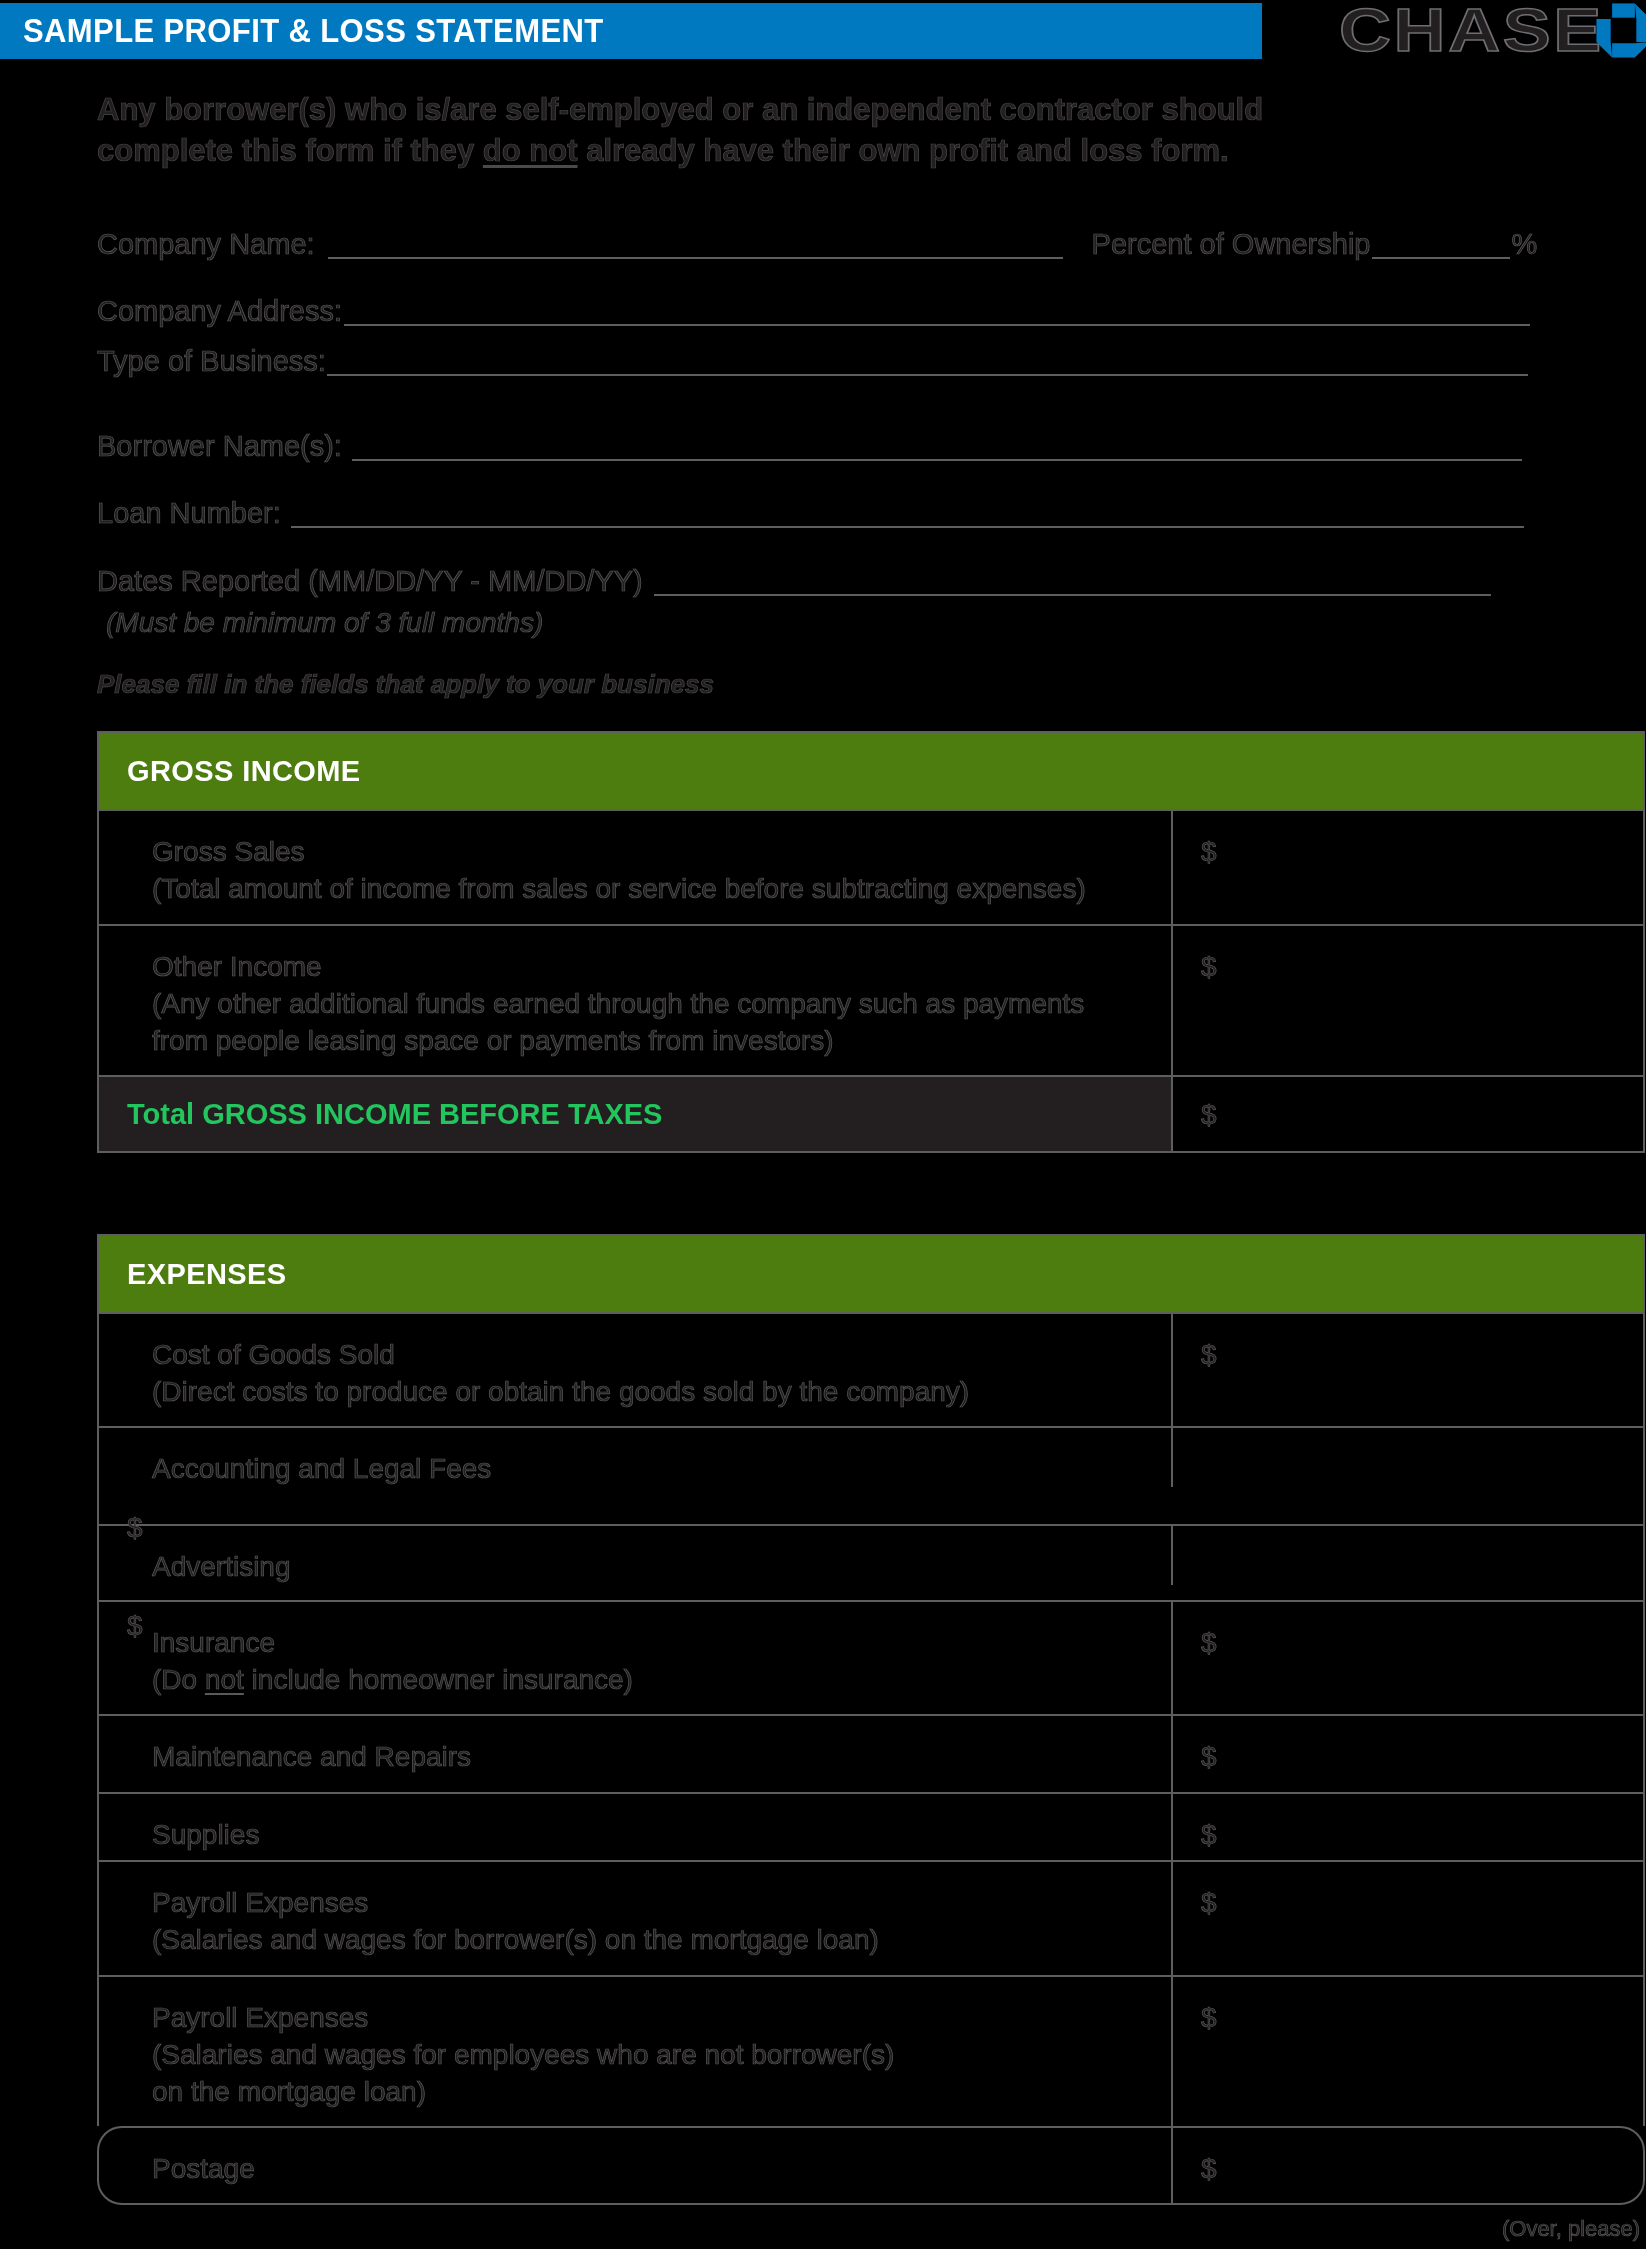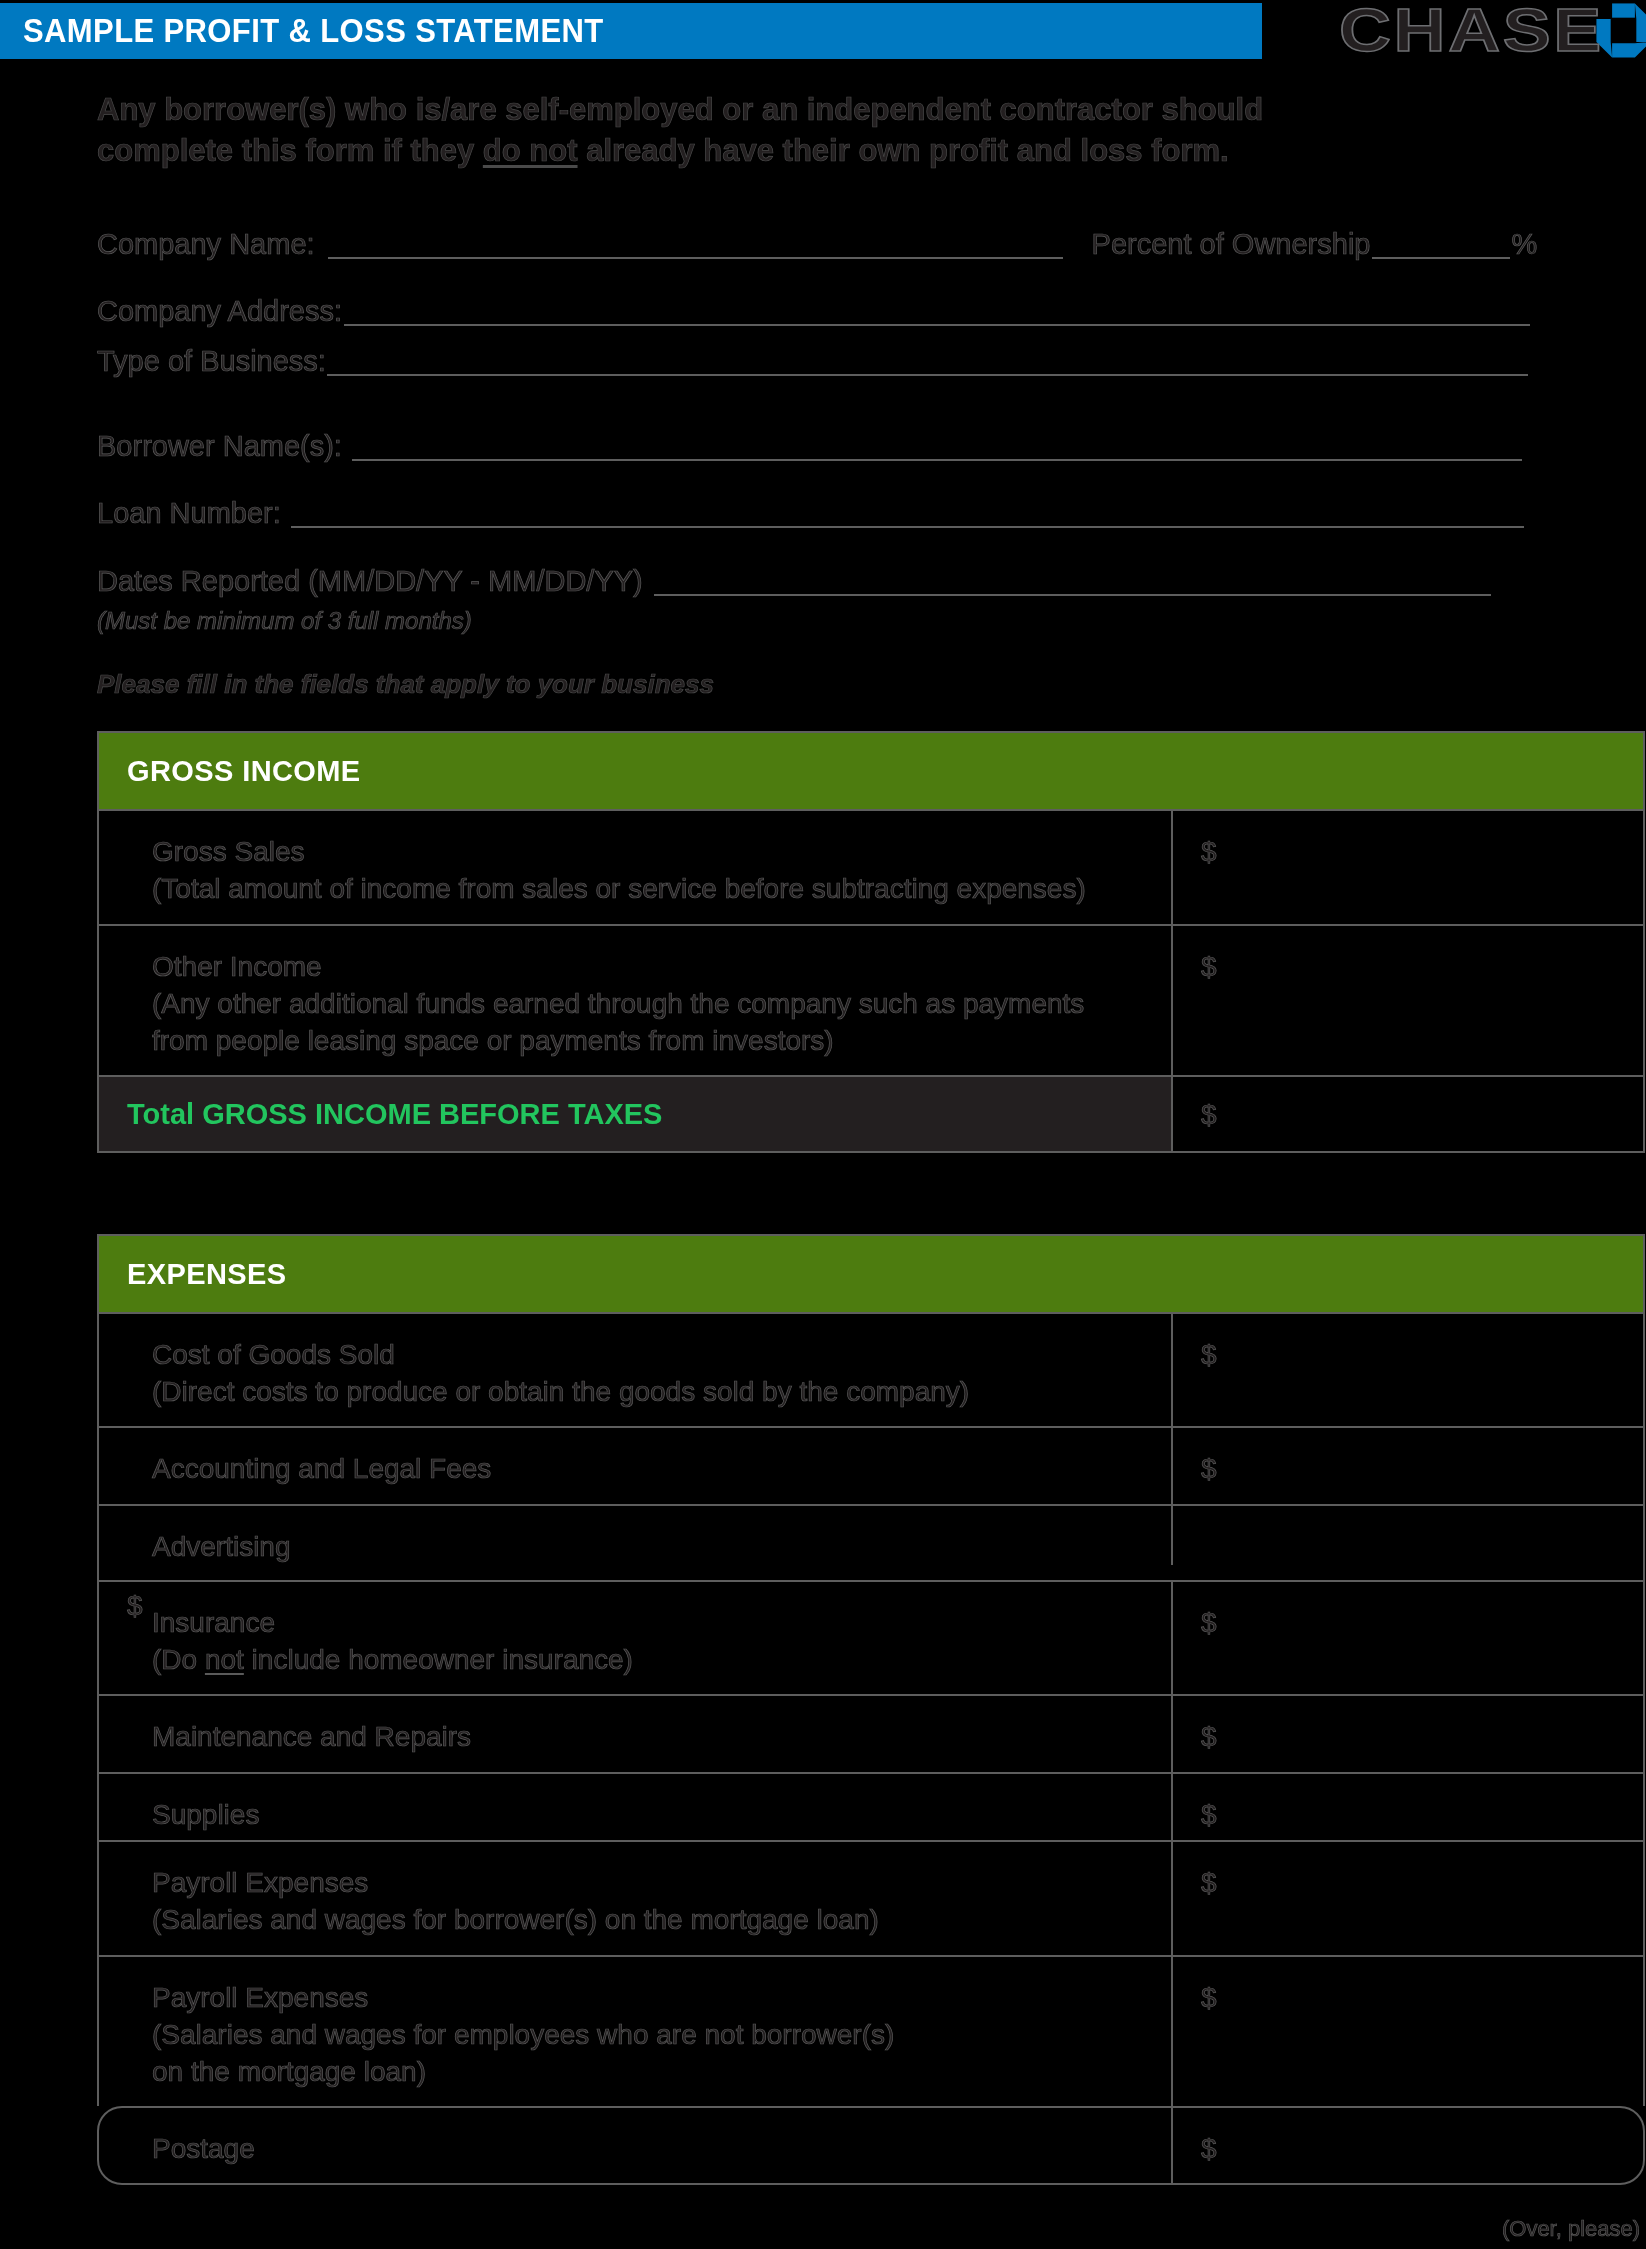--- a/index.html
+++ b/index.html
@@ -67,23 +67,23 @@
     font-size: 29px;
     color: #231f20;
     -webkit-text-stroke: 0.7px #5a5a5a;
   }
   .field .label { white-space: nowrap; line-height: 32px; }
   .field .line {
     border-bottom: 2.2px solid #5e5e5e;
     height: 0; margin-bottom: 1.5px; margin-left: 7.3px;
   }
   .note-italic {
-    position: absolute; left: 97px;
+    position: absolute; left: 106px;
     font-style: italic;
-    font-size: 24px;
+    font-size: 28px;
     color: #231f20;
     -webkit-text-stroke: 0.7px #5a5a5a;
   }
   .note-bold-italic {
     position: absolute; left: 97px;
     font-style: italic; font-weight: bold;
     font-size: 26px;
     color: #231f20;
     -webkit-text-stroke: 0.7px #4a4a4a;
   }
@@ -275,21 +275,21 @@
     <div class="desc">
       <span>Cost of Goods Sold</span>
       <span class="sub">(Direct costs to produce or obtain the goods sold by the company)</span>
     </div>
     <div class="amount">
       <span>$</span>
       <input value="" style="">
     </div>
   </div>
 
-  <div class="row" style="height:78px;">
+  <div class="row" style="height:98px;flex-direction:column;">
     <div class="desc">
       <span>Accounting and Legal Fees</span>
     </div>
     <div class="amount">
       <span>$</span>
       <input value="" style="">
     </div>
   </div>
 
   <div class="row" style="height:76px;flex-direction:column;">

